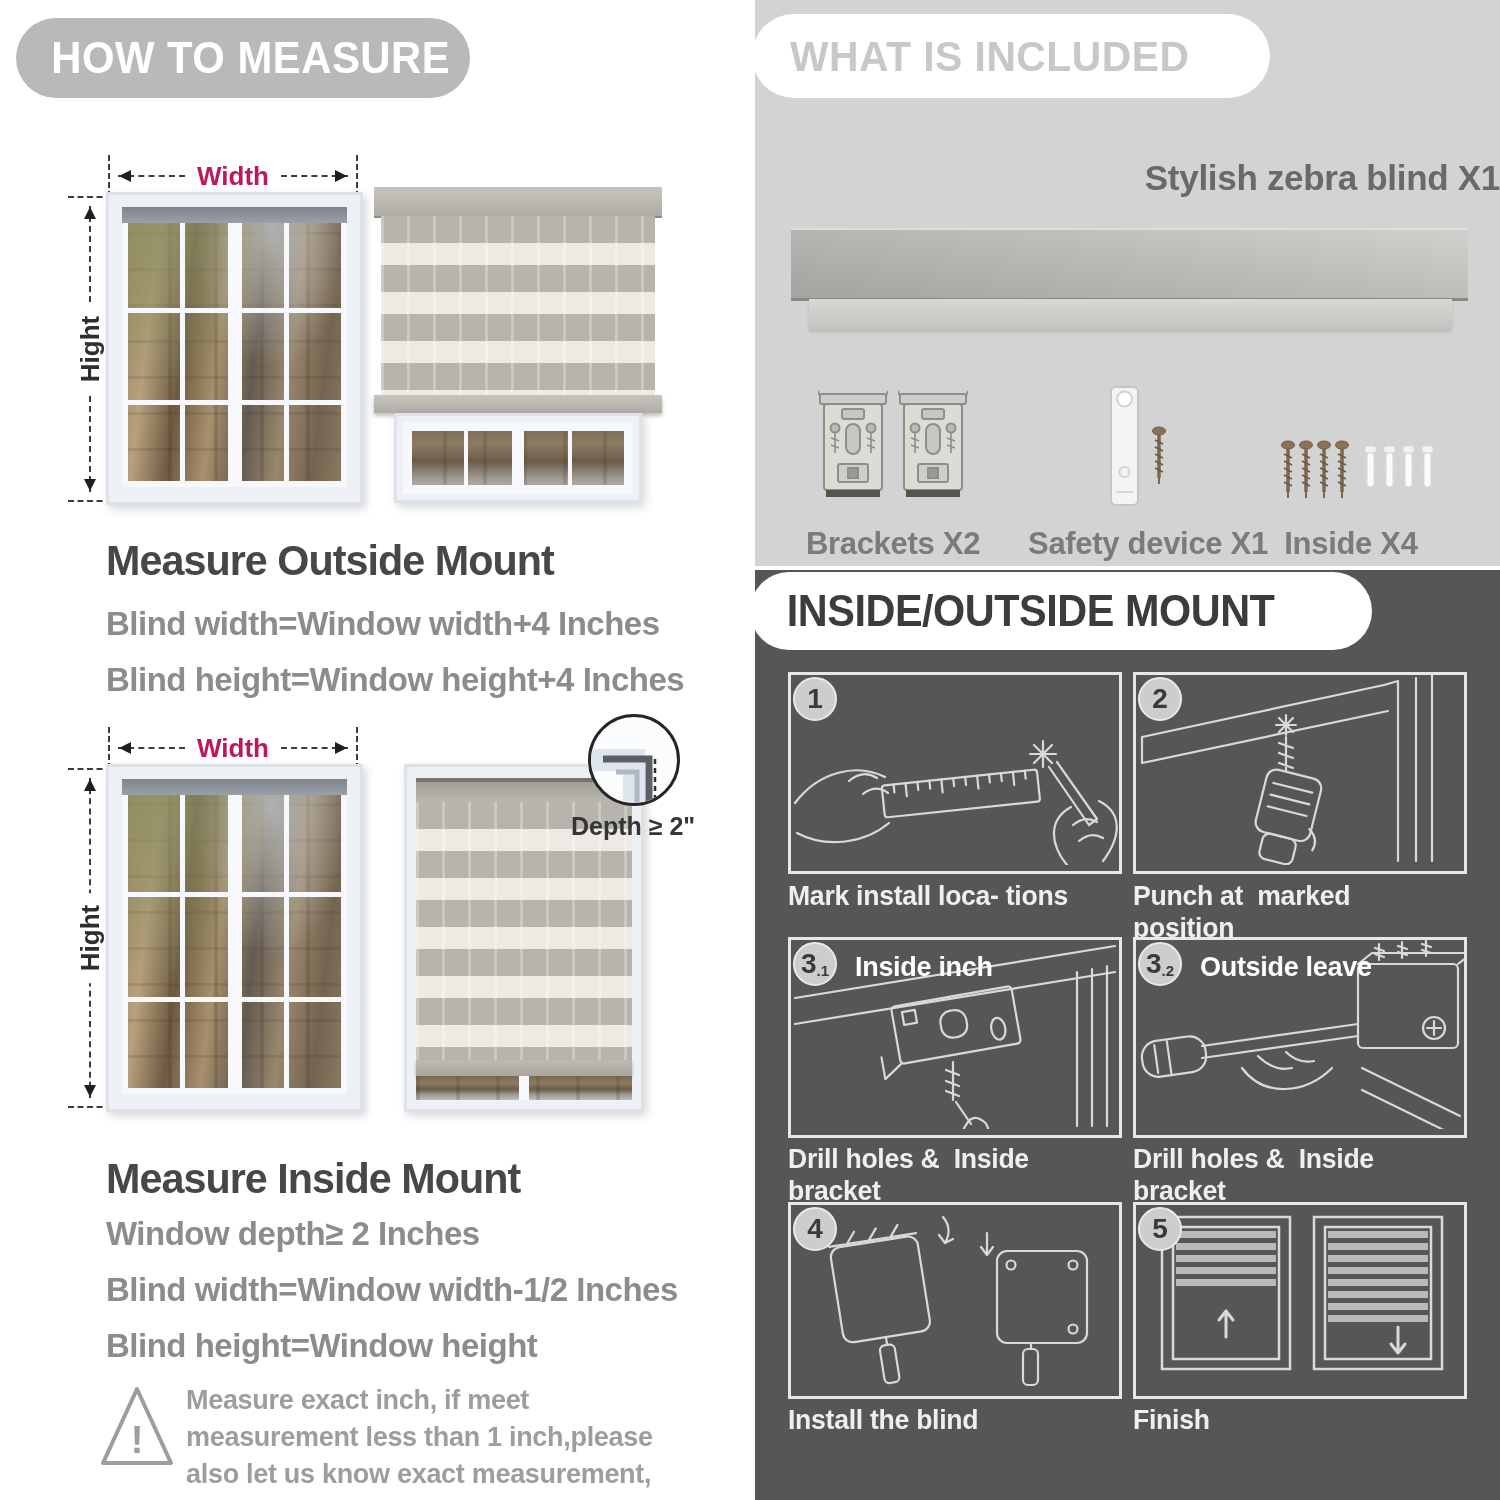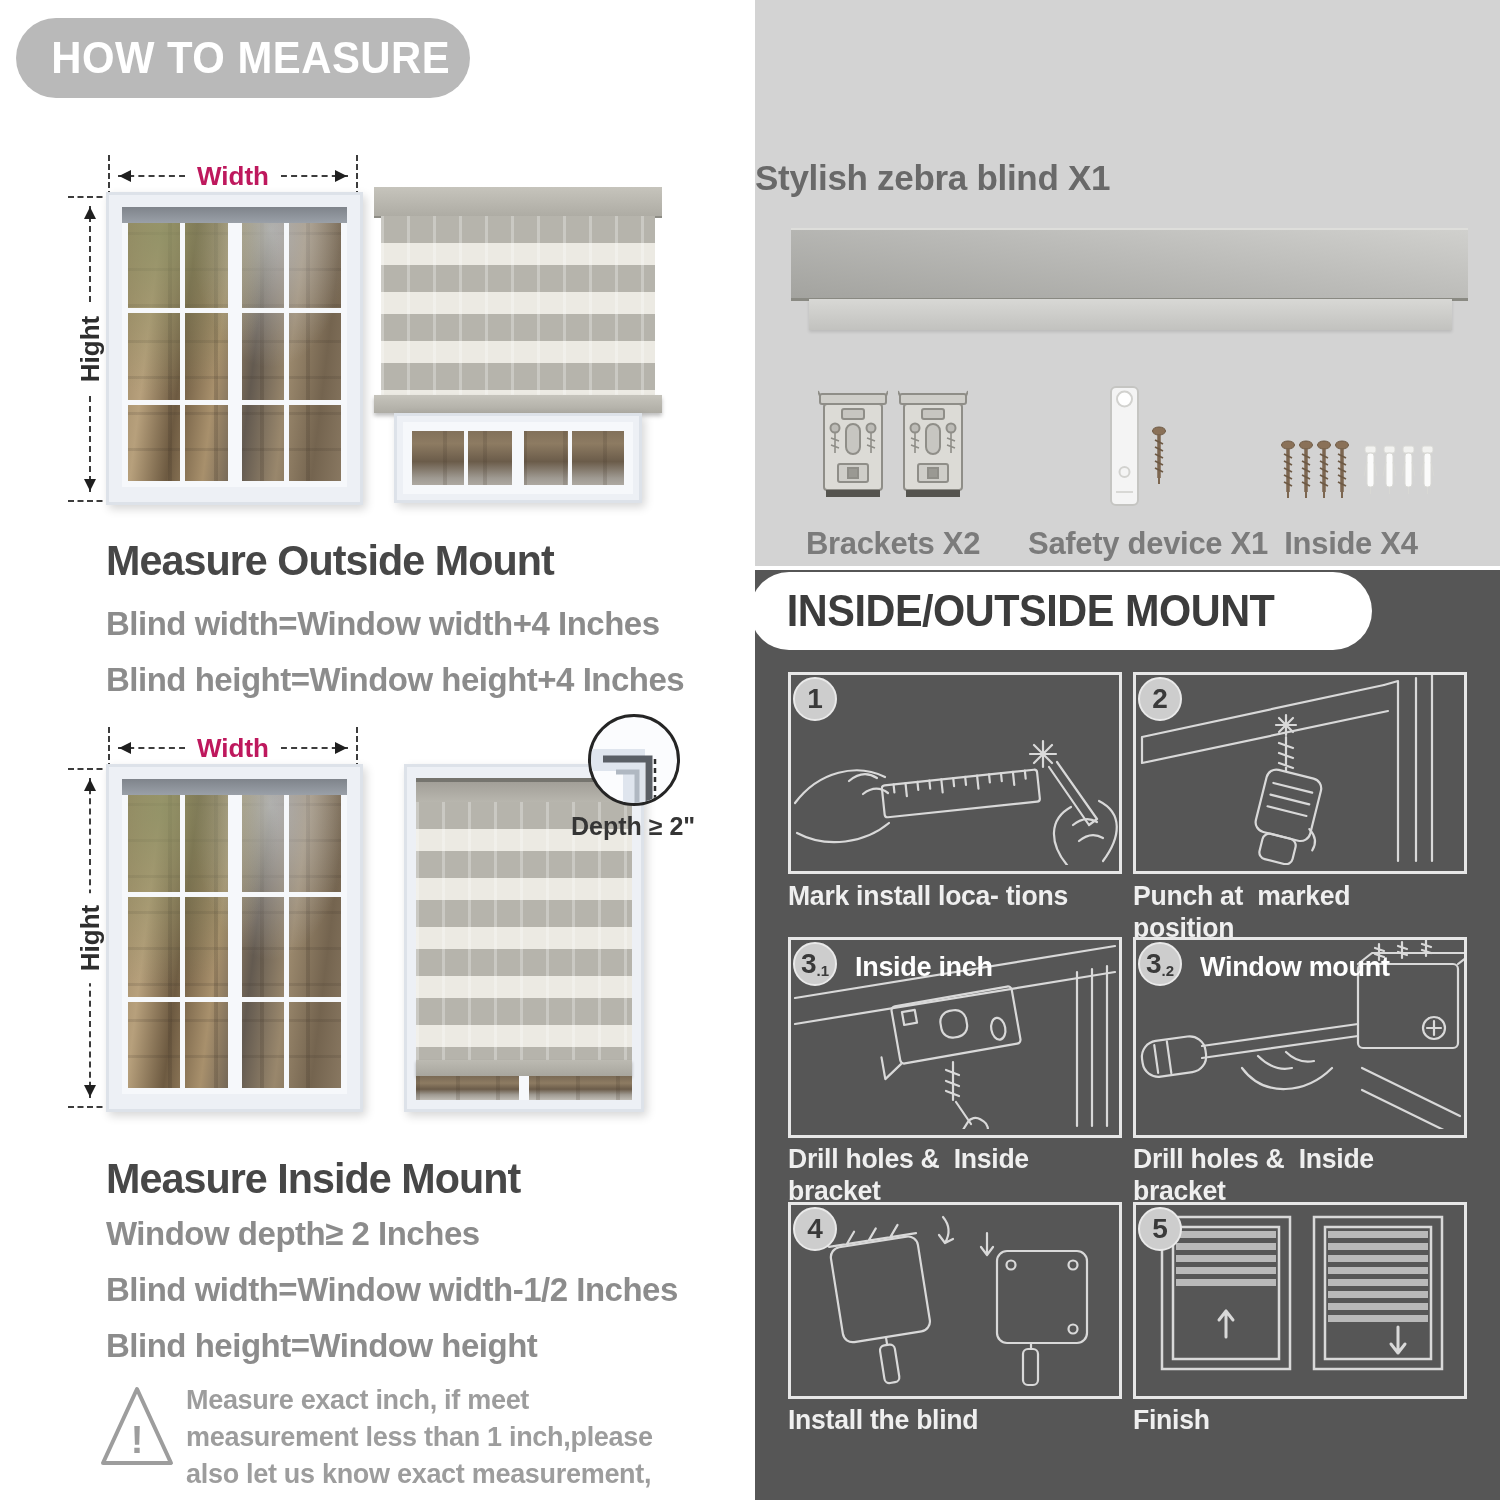--- a/index.html
+++ b/index.html
@@ -69,21 +69,21 @@
   .zfab::after{content:"";position:absolute;inset:0;background:repeating-linear-gradient(90deg,rgba(255,255,255,.28) 0 3px,rgba(255,255,255,0) 3px 26px);}
   .zrail{background:linear-gradient(180deg,#c6c4bc,#aeaca4);}
 
   
   .h2{position:absolute;font-weight:bold;color:#474747;font-size:43px;letter-spacing:-1px;
       transform:scaleX(.96);transform-origin:left center;white-space:nowrap;}
   .eq{position:absolute;font-weight:bold;color:#8c8c8c;font-size:34px;letter-spacing:-.5px;
       transform:scaleX(.97);transform-origin:left center;white-space:nowrap;}
   .warn-txt{position:absolute;font-weight:bold;color:#9d9d9d;font-size:27px;line-height:37px;width:470px;letter-spacing:-.3px;}
   .depth-lb{position:absolute;font-size:25px;font-weight:bold;color:#353535;text-align:center;white-space:nowrap;}
-  .prod-title{position:absolute;left:755px;top:158px;width:745px;text-align:left;font-size:35px;font-weight:bold;color:#696969;letter-spacing:-.3px;}
+  .prod-title{position:absolute;left:755px;top:158px;width:745px;text-align:right;font-size:35px;font-weight:bold;color:#696969;letter-spacing:-.3px;}
   .item-lb{position:absolute;top:526px;width:210px;text-align:center;font-size:31px;font-weight:bold;color:#7b7b7b;letter-spacing:-.3px;white-space:nowrap;}
 
   
   #headrail{left:791px;top:228px;width:677px;height:68px;
       background:linear-gradient(188deg,#d0d0cd 0%,#bbbbb8 45%,#a3a39f 100%);
       border-top:2px solid #dededb;box-shadow:0 3px 0 #8a8a83;}
   #headrail-strip{left:809px;top:299px;width:643px;height:31px;
       background:linear-gradient(180deg,#d8d8d5,#c2c2bf);box-shadow:0 2px 3px rgba(0,0,0,.12);}
 
   
@@ -200,20 +200,23 @@
   <div class="eq" style="left:106px;top:1270px;">Blind width=Window width-1/2 Inches</div>
   <div class="eq" style="left:106px;top:1326px;">Blind height=Window height</div>
 
   <svg class="abs" style="left:100px;top:1382px;" width="74" height="88" viewBox="0 0 74 88">
     <path d="M37,7 L71,81 H3 Z" fill="none" stroke="#9d9d9d" stroke-width="4" stroke-linejoin="round"></path>
     <text x="37" y="71" text-anchor="middle" font-size="38" font-weight="bold" fill="#9d9d9d" font-family="Liberation Sans, sans-serif">!</text>
   </svg>
   <div class="warn-txt" style="left:186px;top:1382px;">Measure exact inch, if meet measurement less than 1 inch,please also let us know exact measurement, please do not leave it</div>
 
   <div class="abs" id="light-panel"></div>
+  <div class="pill" id="whatinc-pill">
+    <span class="ptxt">WHAT IS INCLUDED</span>
+  </div>
   <div class="prod-title">Stylish zebra blind X1</div>
 
   <div class="abs" id="headrail"></div>
   <div class="abs" id="headrail-strip"></div>
 
   <svg class="abs" style="left:818px;top:388px;" width="70" height="118" viewBox="0 0 70 118">
     <g stroke="#8f8e88" stroke-width="2" fill="#dcdbd6">
       <path d="M2,8 l-2,-5 M68,8 l2,-5" fill="none"></path>
       <rect x="2" y="6" width="66" height="10" rx="2" fill="#cfcec9"></rect>
       <rect x="6" y="16" width="58" height="86" rx="3"></rect>
@@ -400,21 +403,21 @@
           </g>
         <path d="M106,128 C128,158 170,154 196,128"></path>
         <path d="M122,116 q16,16 34,12 M150,112 q12,12 28,9"></path>
         <path d="M226,128 L324,176 M226,150 L324,198"></path>
       </g>
     </svg>
     <div class="badge">
         <span class="bmain">3</span>
         <span class="bsub">.2</span>
       </div>
-    <div class="stitle">Window mount</div>
+    <div class="stitle">Outside leave</div>
   </div>
   <div class="scap" style="left:1133px;top:1143px;">Drill holes &amp;  Inside bracket</div>
 
   <div class="sbox" style="left:788px;top:1202px;width:328px;height:191px;">
     <svg viewBox="0 0 328 185" width="328" height="185">
       <g stroke="#d9d9d9" stroke-width="2.2" fill="none" stroke-linecap="round" stroke-linejoin="round">
         <g transform="rotate(-9 92 88)">
           <path d="M46,34 h88 M46,34 l-7,-9 M64,34 l9,-11 M86,34 l9,-11 M108,34 l9,-11"></path>
           <rect x="46" y="36" width="88" height="96" rx="10"></rect>
           <path d="M88,132 v8"></path>

